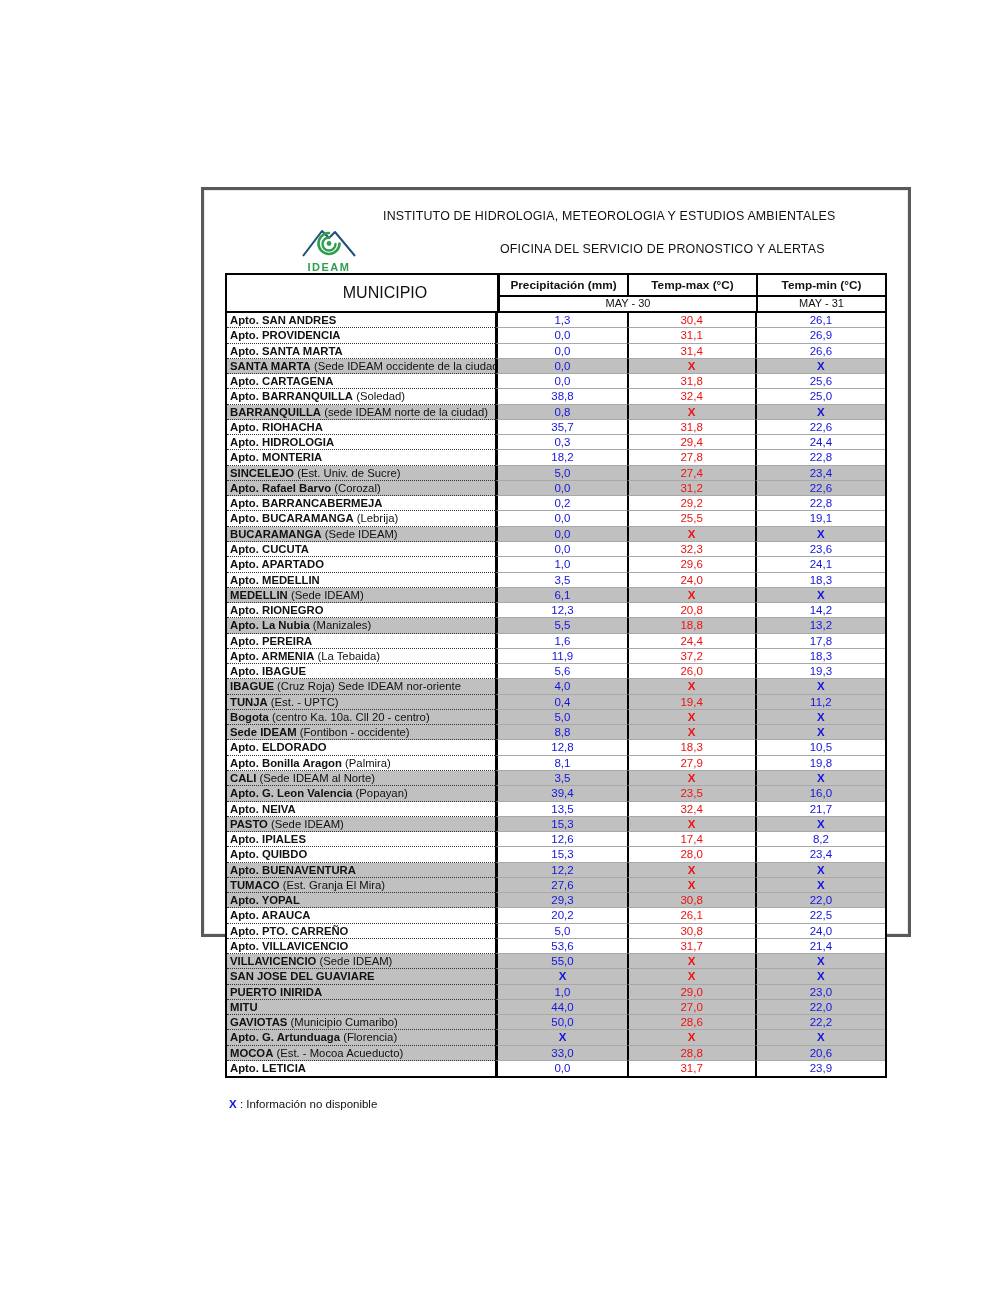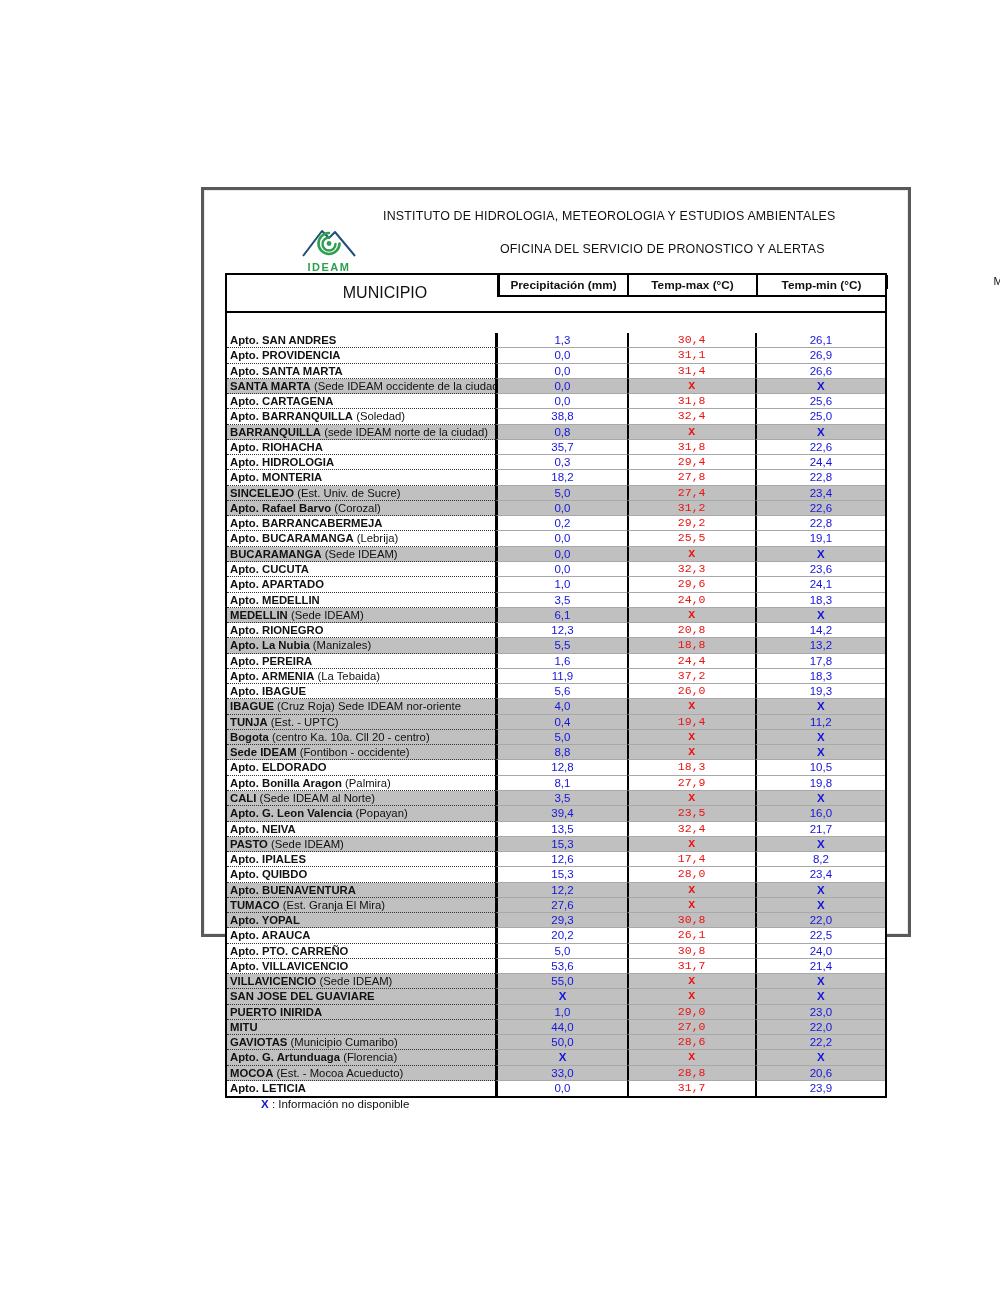--- a/index.html
+++ b/index.html
@@ -29,57 +29,57 @@
   
   .datatable {
     position:absolute; left:21px; top:83px; width:662px;
     border:2px solid #000; background:#fff;
   }
   .thead { display:flex; height:38px; border-bottom:2px solid #000; }
   .h-municipio {
     width:270px; display:flex; align-items:center; justify-content:center;
     font-weight:normal; font-size:16px;padding-left:46px;
   }
-  .h-right { width:388px; display:flex; flex-direction:row; }
+  .h-right { width:388px; display:flex; flex-direction:column; }
   .h-row1 { display:flex; height:22px; border-bottom:2px solid #000; }
   .h-row1 .hc {
     display:flex; align-items:center; justify-content:center;
     font-weight:bold; font-size:11.8px;
   }
   .hc.c-precip { width:130px; border-left:3px solid #000; }
   .hc.c-tmax   { width:129px; border-left:2px solid #000; }
   .hc.c-tmin   { width:129px; border-left:2px solid #000; }
   .h-row2 { display:flex; height:14px; font-size:11px; }
   .h-row2 .may30 {
     width:259px; border-left:3px solid #000; text-align:center; line-height:13px;
   }
   .h-row2 .may31 {
     width:129px; border-left:2px solid #000; text-align:center; line-height:13px;
   }
-  .tbody { display:block;margin-top:20px; }
+  .tbody { display:block; }
   .trow { display:flex; height:15.2745px; background:#fff; }
   .trow.gray { background:var(--c-grayrow,#c0c0c0); }
   .cell { overflow:hidden; white-space:nowrap; }
   .cell.name {
     width:270px; font-size:11.3px; line-height:14.2px; padding-left:3px;
     border-bottom:1px dotted #333;
   }
   .cell.name .nm { font-weight:bold; }
   .cell.name .dt { font-weight:normal; }
   .cell.val {
     text-align:center; font-size:11.5px; line-height:14.2px;
     border-bottom:1px solid #a8a8a8;
   }
   .cell.val.precip { width:132px; border-left:3px solid #000; color:var(--c-precip,#1414dd); }
-  .cell.val.tmax   { width:129px; border-left:2px solid #000; color:var(--c-tmax,#ee1111);font-family:Liberation Mono, monospace; }
+  .cell.val.tmax   { width:129px; border-left:2px solid #000; color:var(--c-tmax,#ee1111); }
   .cell.val.tmin   { width:131px; border-left:2px solid #000; color:var(--c-tmin,#1414dd); }
   .cell.val.x { font-weight:bold; }
   .trow:last-child .cell { border-bottom:none; }
   
-  .footnote { position:absolute; left:25px; top:908px; font-size:11.5px;margin-left:32px; }
+  .footnote { position:absolute; left:25px; top:908px; font-size:11.5px; }
   .footnote .fx { color:var(--c-precip,#1414dd); font-weight:bold; }
 </style>
 </head>
 <body>
 
 <div class="frame">
 
   <div class="title1">INSTITUTO DE HIDROLOGIA, METEOROLOGIA Y ESTUDIOS AMBIENTALES</div>
 
   <div class="logo">

